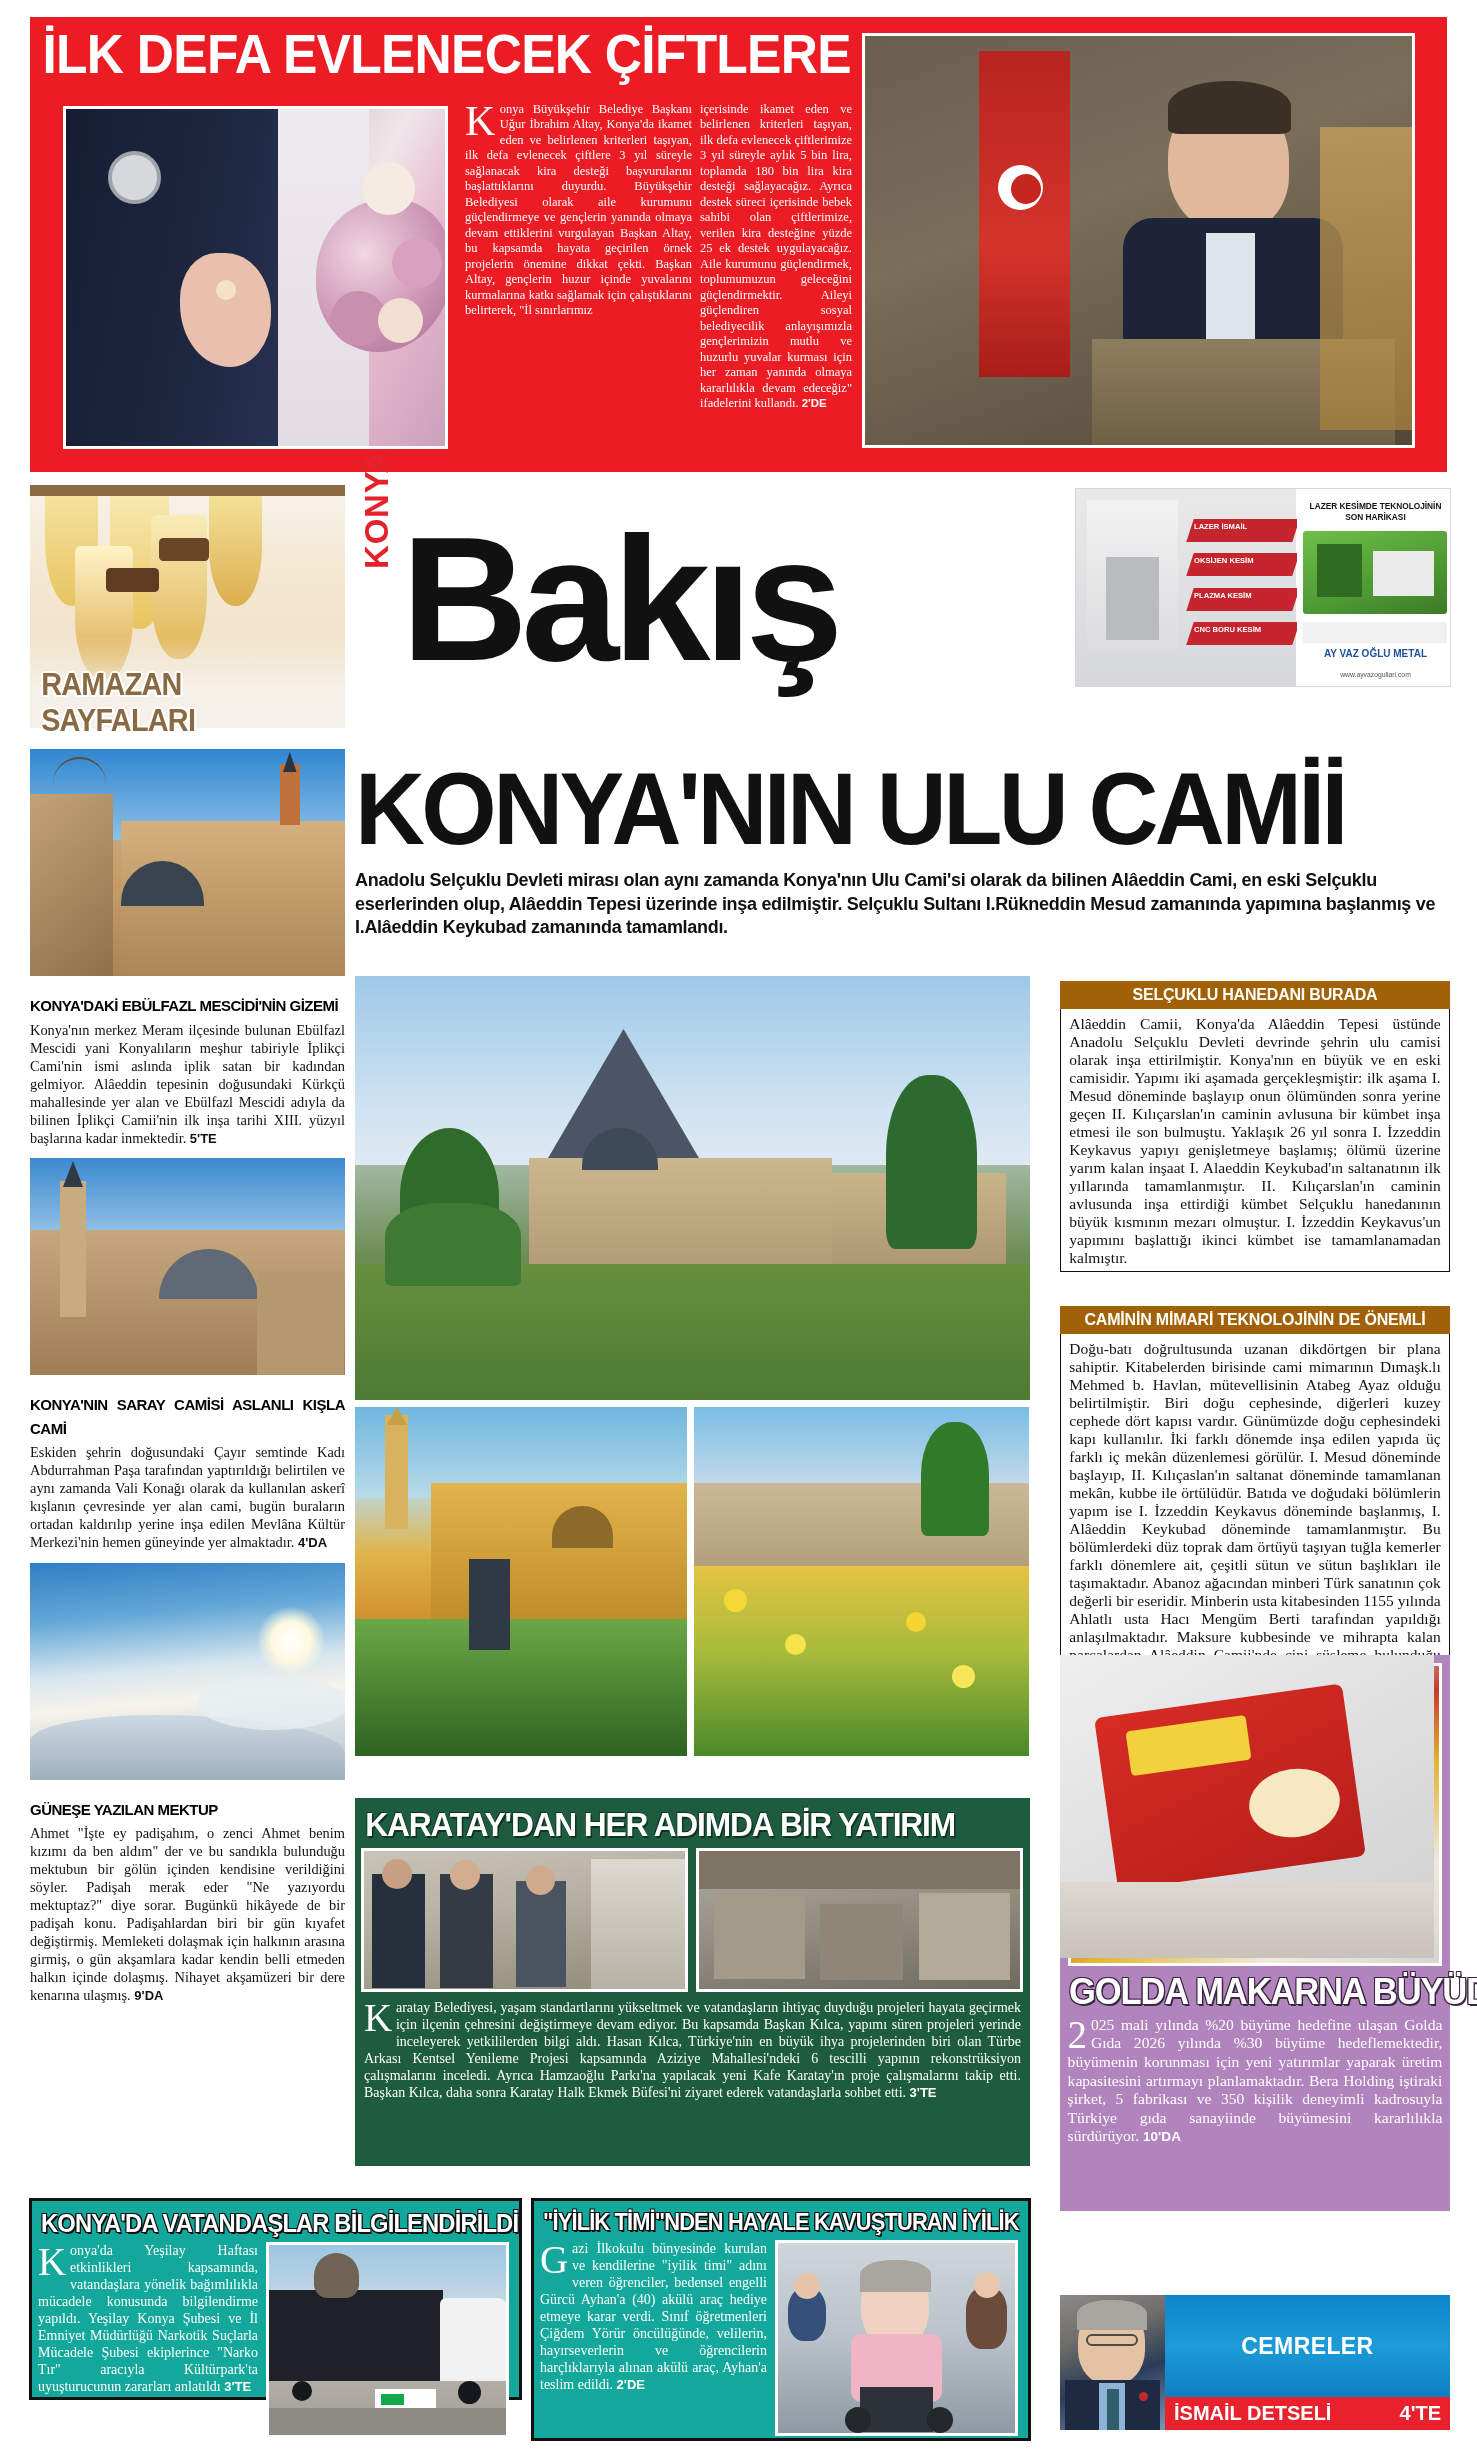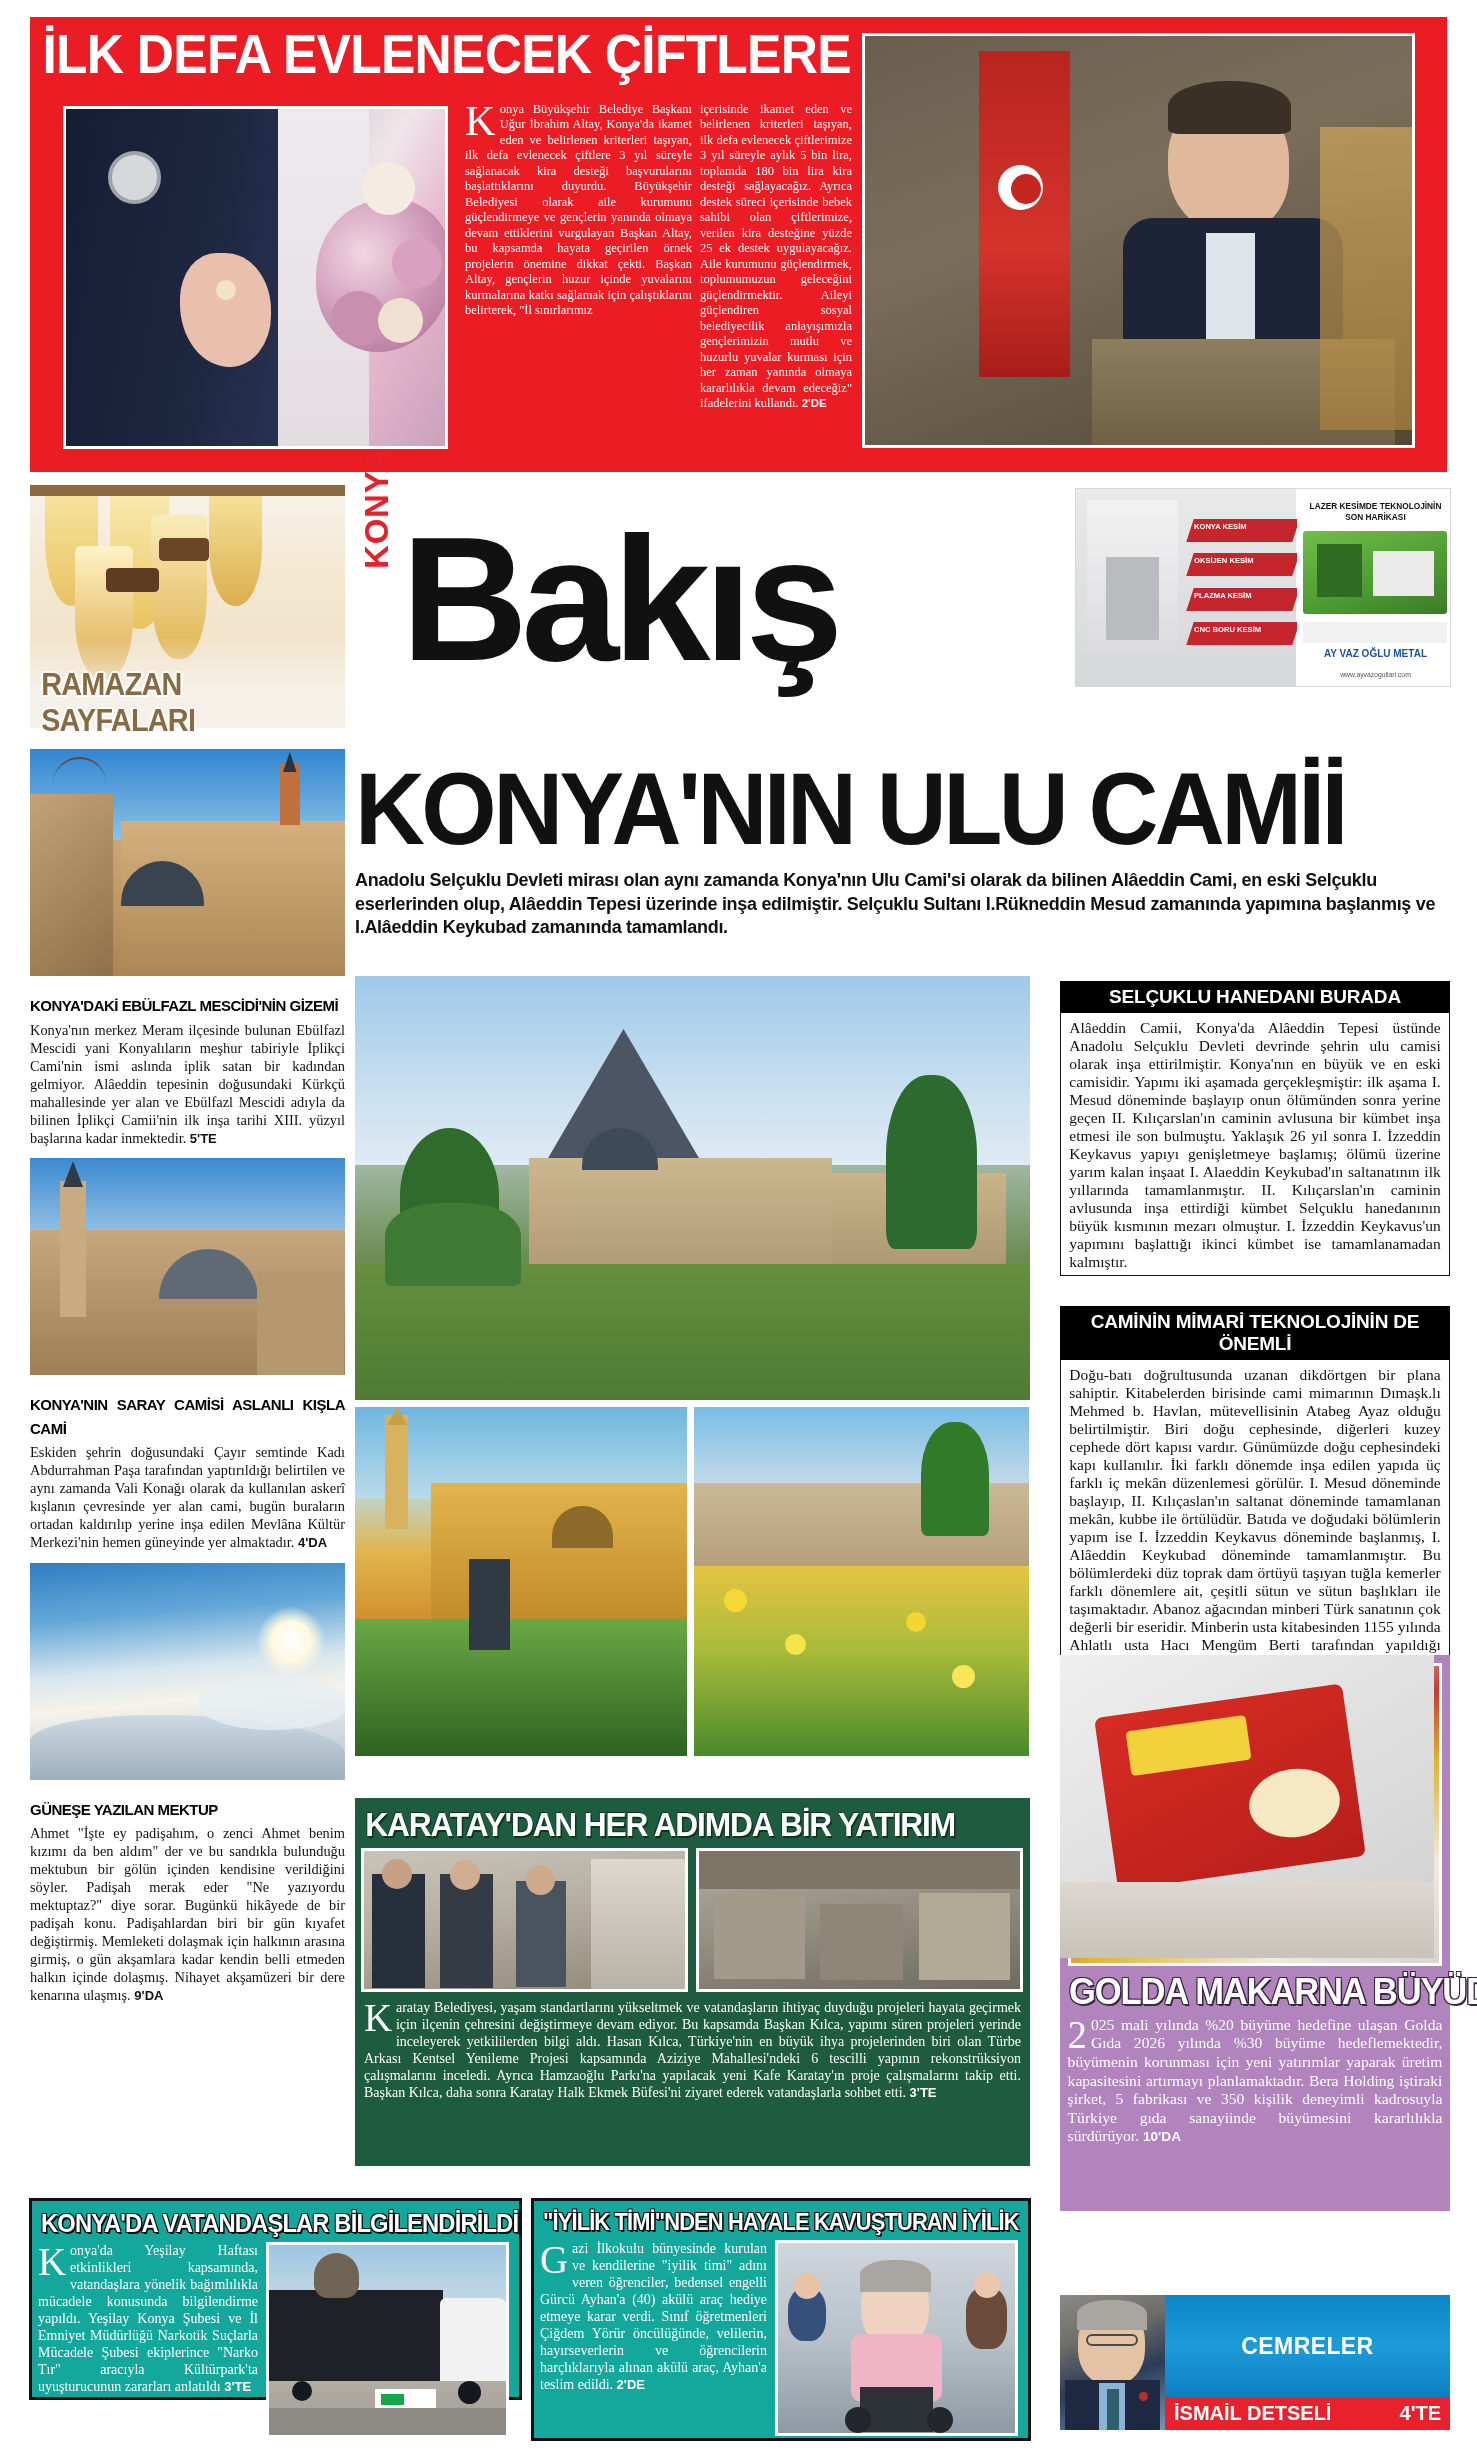--- a/index.html
+++ b/index.html
@@ -161,23 +161,23 @@
     overflow:hidden;
   }
   .center-photo3 {
     position:absolute; left:694px; top:1407px; width:335px; height:349px;
     background: linear-gradient(180deg,#8ec9ea 0%,#c8dcea 20%,#d6cfae 36%,#f0c83a 56%,#8cb238 74%,#4b8a2a 100%);
     overflow:hidden;
   }
 
   
   .rc-head {
-    background:#000000; color:#fff;
+    background:#a16207; color:#fff;
     font-family:"Liberation Sans", sans-serif; font-weight:700;
-    font-size:19px; text-align:center; padding:4.5px 0 5.3px 0; letter-spacing:-0.2px;
+    font-size:16px; text-align:center; padding:4.5px 0 5.3px 0; letter-spacing:-0.2px;
   }
   .rc-box { border:1.5px solid #111; border-top:0; padding:6px 8.3px 4.5px 8.3px; background:#fff; }
   .rc-body {
     font-family:"Liberation Serif", serif; font-size:15.5px; line-height:18px;
     color:#111; text-align:justify;
   }
   .rc1 { position:absolute; left:1060px; top:981px; width:390px; }
   .rc2 { position:absolute; left:1060px; top:1306px; width:390px; }
 
   
@@ -357,21 +357,21 @@
 
 
     <div class="mast-ad">
       <div class="shape" style="left:0;top:0;width:220px;height:199px;background:linear-gradient(180deg,#e9e9ea 0%,#d6d7d9 100%);"></div>
       <div class="shape" style="left:10.6px;top:10.6px;width:91px;height:152px;background:linear-gradient(180deg,#f2f2f3,#dcdcde);"></div>
       <div class="shape" style="left:30px;top:68px;width:53px;height:83px;background:#b9bbbf;"></div>
       <div class="shape" style="left:114px;top:30px;width:106px;height:23px;background:#c5262e;transform:skewX(-18deg);"></div>
       <div class="shape" style="left:114px;top:64px;width:106px;height:23px;background:#c5262e;transform:skewX(-18deg);"></div>
       <div class="shape" style="left:114px;top:99px;width:106px;height:23px;background:#c5262e;transform:skewX(-18deg);"></div>
       <div class="shape" style="left:114px;top:133px;width:106px;height:23px;background:#c5262e;transform:skewX(-18deg);"></div>
-      <div style="position:absolute;left:118px;top:33px;font-family:'Liberation Sans',sans-serif;font-size:7.6px;color:#fff;font-weight:700;">KONYA KESİM</div>
+      <div style="position:absolute;left:118px;top:33px;font-family:'Liberation Sans',sans-serif;font-size:7.6px;color:#fff;font-weight:700;">LAZER İSMAİL</div>
       <div style="position:absolute;left:118px;top:67px;font-family:'Liberation Sans',sans-serif;font-size:7.6px;color:#fff;font-weight:700;">OKSİJEN KESİM</div>
       <div style="position:absolute;left:118px;top:102px;font-family:'Liberation Sans',sans-serif;font-size:7.6px;color:#fff;font-weight:700;">PLAZMA KESİM</div>
       <div style="position:absolute;left:118px;top:136px;font-family:'Liberation Sans',sans-serif;font-size:7.6px;color:#fff;font-weight:700;">CNC BORU KESİM</div>
       <div class="shape" style="left:221px;top:0;width:155px;height:199px;background:#ffffff;"></div>
       <div style="position:absolute;left:226px;top:12px;width:147px;font-family:'Liberation Sans',sans-serif;font-size:8.3px;font-weight:700;color:#111;line-height:10.6px;text-align:center;">LAZER KESİMDE TEKNOLOJİNİN SON HARİKASI</div>
       <div class="shape" style="left:227px;top:42px;width:144px;height:83px;background:linear-gradient(160deg,#6fbf4a 0%,#4d9a33 60%,#3d7a28 100%);border-radius:3px;"></div>
       <div class="shape" style="left:241px;top:55px;width:45px;height:53px;background:#2f6b20;"></div>
       <div class="shape" style="left:297px;top:62px;width:61px;height:45px;background:#eaeaea;"></div>
       <div class="shape" style="left:227px;top:133px;width:144px;height:21px;background:#f1f1f1;"></div>
       <div style="position:absolute;left:229px;top:159px;width:141px;font-family:'Liberation Sans',sans-serif;font-size:10px;font-weight:700;color:#1f4f9c;text-align:center;">AY VAZ OĞLU METAL</div>

